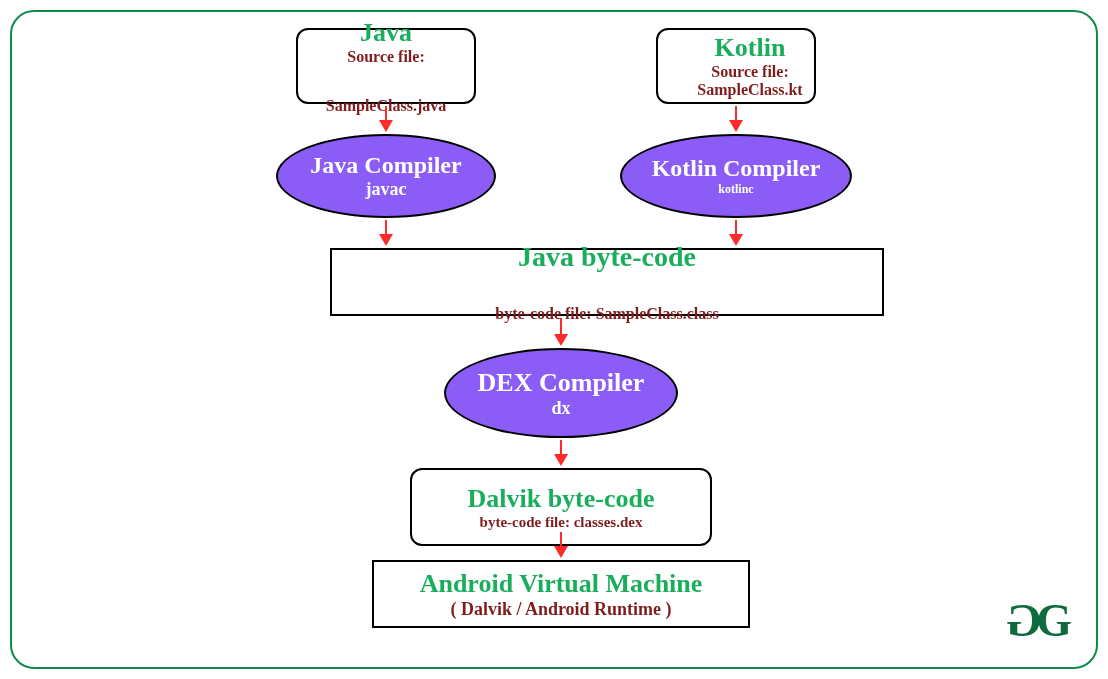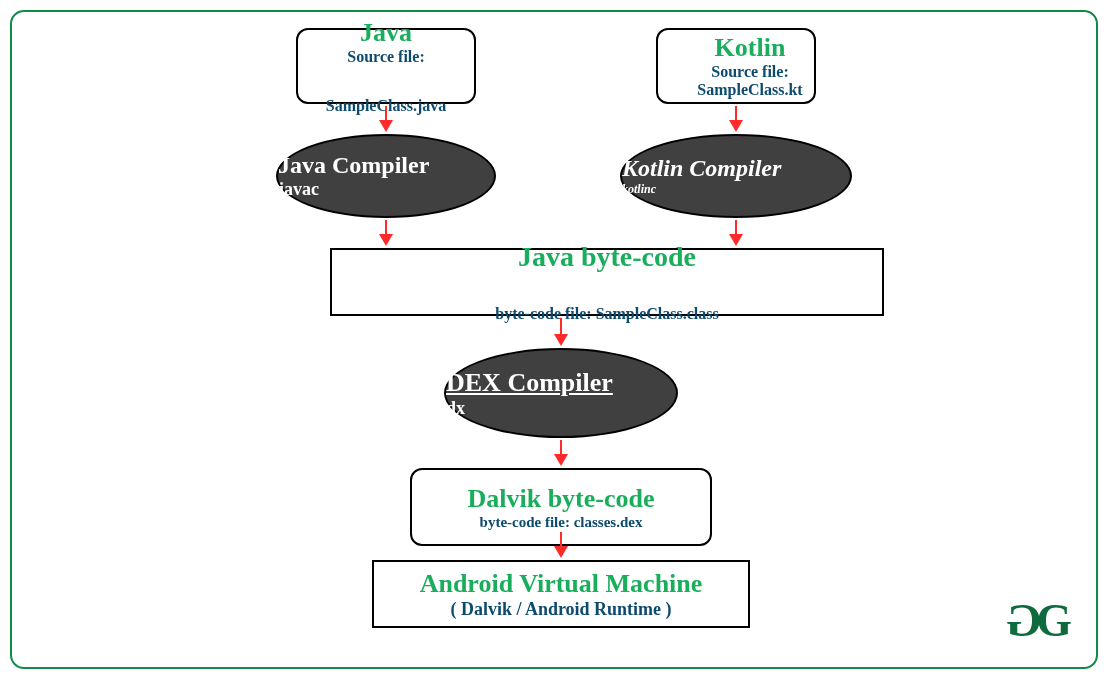--- a/index.html
+++ b/index.html
@@ -10,21 +10,21 @@
     font-family: "Times New Roman", Times, serif;
     position: relative;
   }
   .frame {
     position: absolute;
     left: 10px;
     top: 10px;
     width: 1088px;
     height: 659px;
     border: 2px solid #108a4a;
-    border-radius: 14px;
+    border-radius: 24px;
     background: #fff;
   }
   .node-box {
     position: absolute;
     background: #fff;
     border: 2px solid #000;
     border-radius: 12px;
     text-align: center;
     display: flex;
     flex-direction: column;
@@ -36,32 +36,32 @@
     background: #fff;
     border: 2px solid #000;
     text-align: center;
     display: flex;
     flex-direction: column;
     align-items: center;
     justify-content: center;
   }
   .node-ellipse {
     position: absolute;
-    background: #404040;
+    background: #8b5cf6;
     border: 2px solid #000;
     border-radius: 50%;
     text-align: center;
     display: flex;
     flex-direction: column;
-    align-items: flex-start;
+    align-items: center;
     justify-content: center;
   }
   .title-green { color: #1aae5c; font-weight: bold; }
   .title-white { color: #fff; font-weight: bold; }
-  .sub-green { color: #0c4a6e; font-weight: bold; }
+  .sub-green { color: #7f1d1d; font-weight: bold; }
   .sub-white { color: #fff; font-weight: bold; }
   .arrow {
     position: absolute;
     width: 2px;
     background: #ff2a2a;
   }
   .arrow::after {
     content: "";
     position: absolute;
     left: -6px;
@@ -107,37 +107,37 @@
   </div>
 
   <div class="arrow" style="left:373px; top:94px; height:24px;"></div>
   <div class="arrow" style="left:723px; top:94px; height:24px;"></div>
 
   <div class="node-ellipse" style="left:264px; top:122px; width:220px; height:84px;">
     <div class="title-white" style="font-size:24px;">Java Compiler</div>
     <div class="sub-white" style="font-size:18px;">javac</div>
   </div>
 
-  <div class="node-ellipse" style="left:608px; top:122px; width:232px; height:84px;font-style:italic;">
+  <div class="node-ellipse" style="left:608px; top:122px; width:232px; height:84px;">
     <div class="title-white" style="font-size:24px;">Kotlin Compiler</div>
     <div class="sub-white" style="font-size:12px;">kotlinc</div>
   </div>
 
   <div class="arrow" style="left:373px; top:208px; height:24px;"></div>
   <div class="arrow" style="left:723px; top:208px; height:24px;"></div>
 
   <div class="node-rect" style="left:318px; top:236px; width:554px; height:68px;">
     <div class="title-green" style="font-size:28px;">Java byte-code</div>
     <div class="sub-green" style="font-size:16px;margin-top:32px;">byte-code file: SampleClass.class</div>
   </div>
 
   <div class="arrow" style="left:548px; top:306px; height:26px;"></div>
 
   <div class="node-ellipse" style="left:432px; top:336px; width:234px; height:90px;">
-    <div class="title-white" style="font-size:26px;text-decoration:underline;">DEX Compiler</div>
+    <div class="title-white" style="font-size:26px;">DEX Compiler</div>
     <div class="sub-white" style="font-size:18px;">dx</div>
   </div>
 
   <div class="arrow" style="left:548px; top:428px; height:24px;"></div>
 
   <div class="node-box" style="left:398px; top:456px; width:302px; height:78px;">
     <div class="title-green" style="font-size:26px;">Dalvik byte-code</div>
     <div class="sub-green" style="font-size:15px;">byte-code file: classes.dex</div>
   </div>
 

